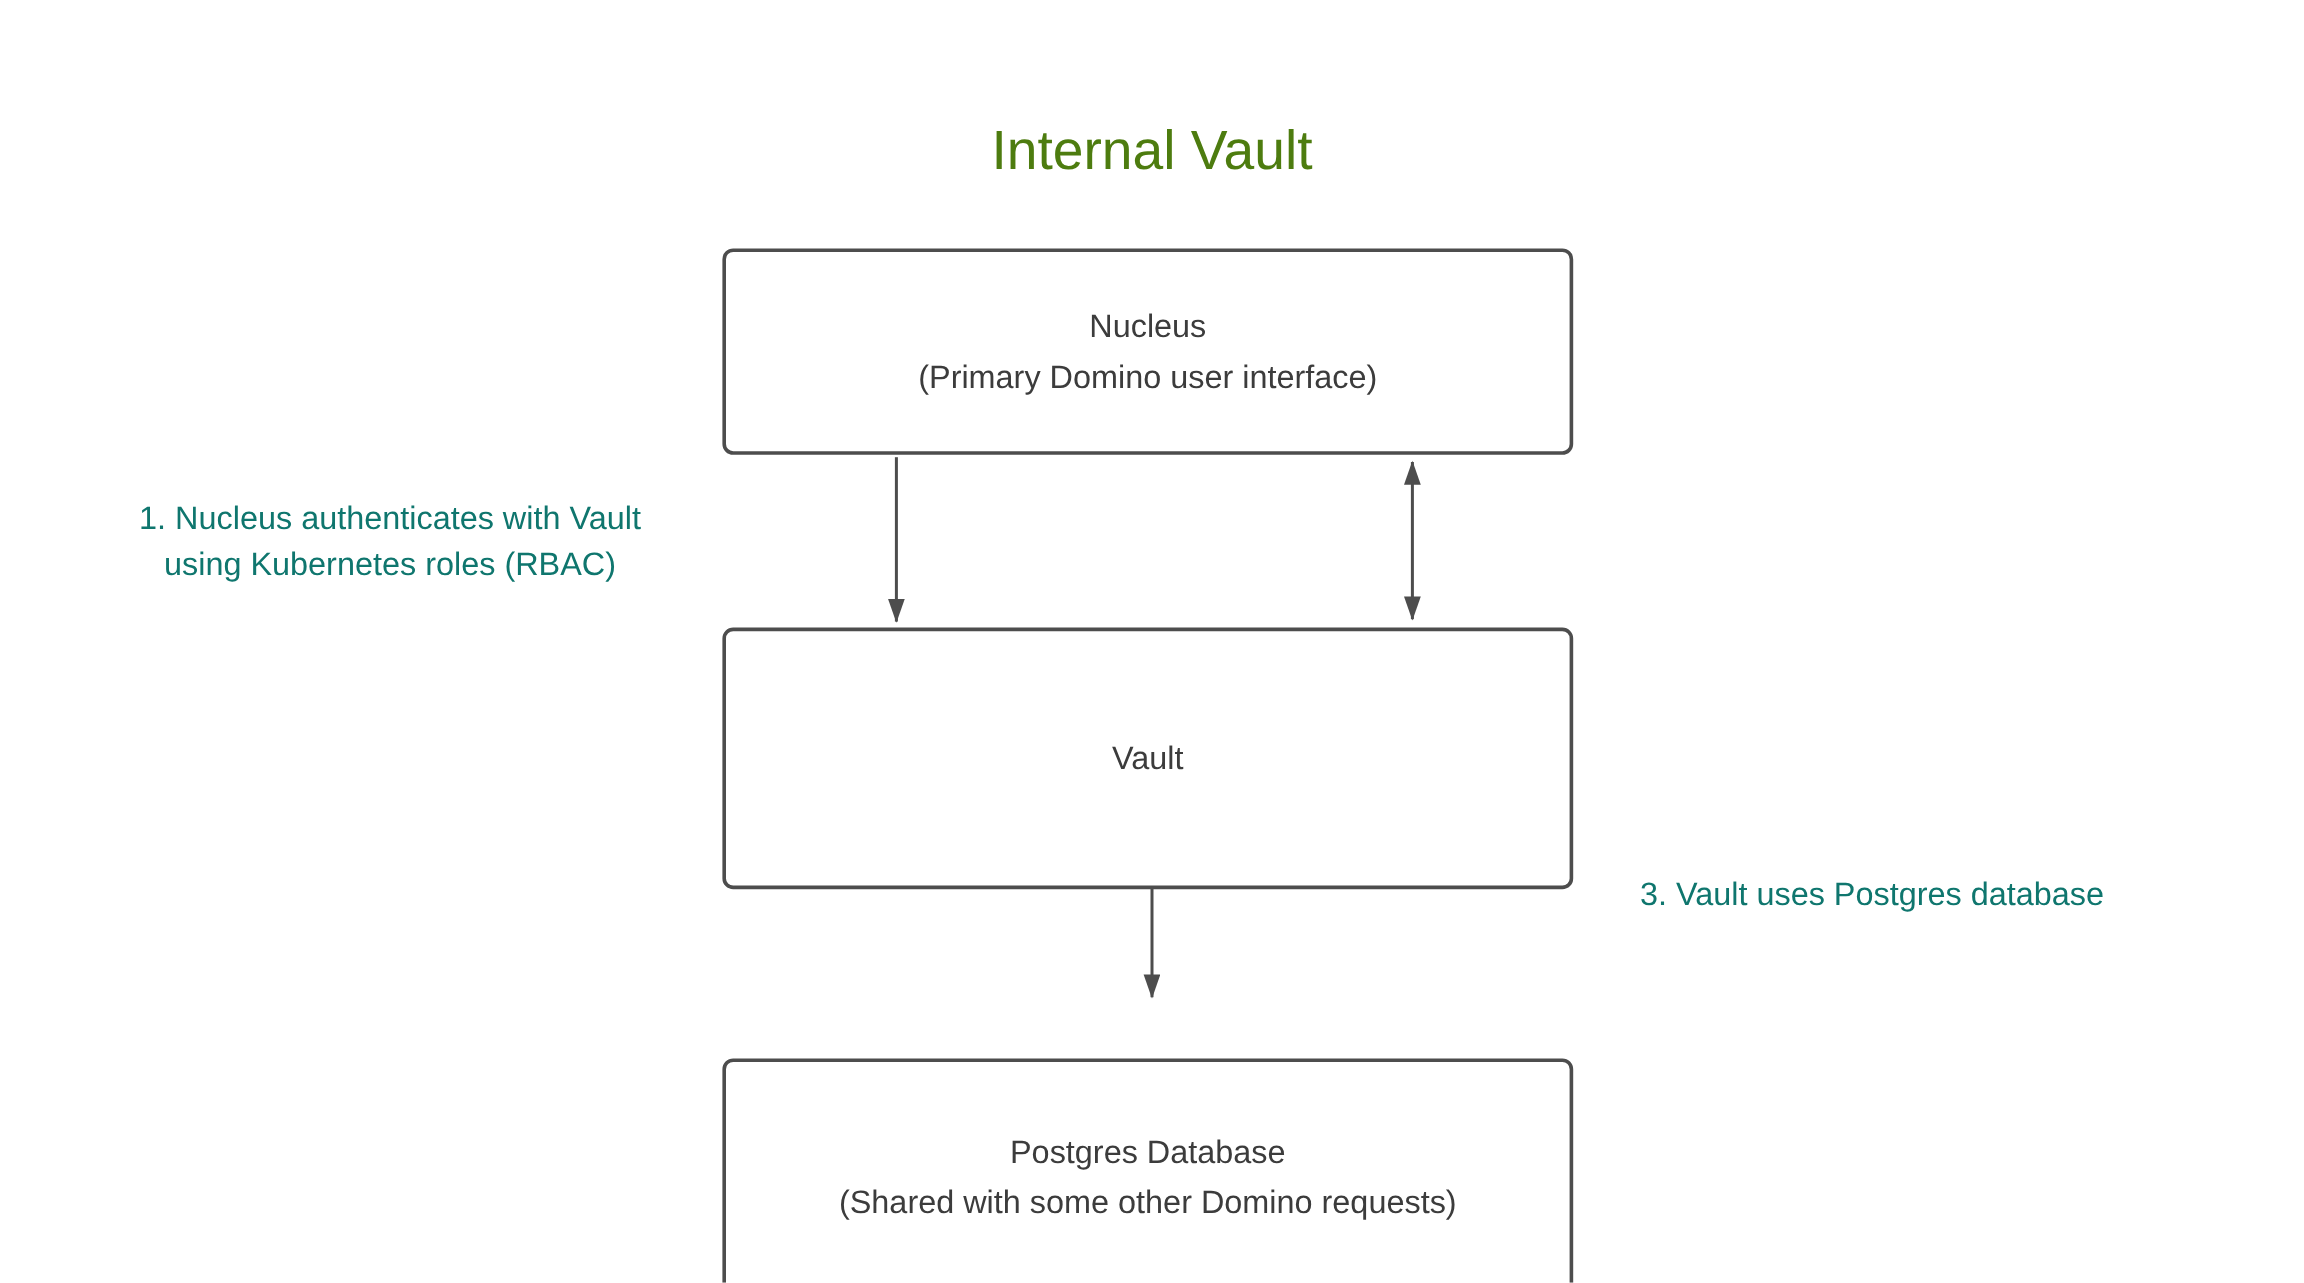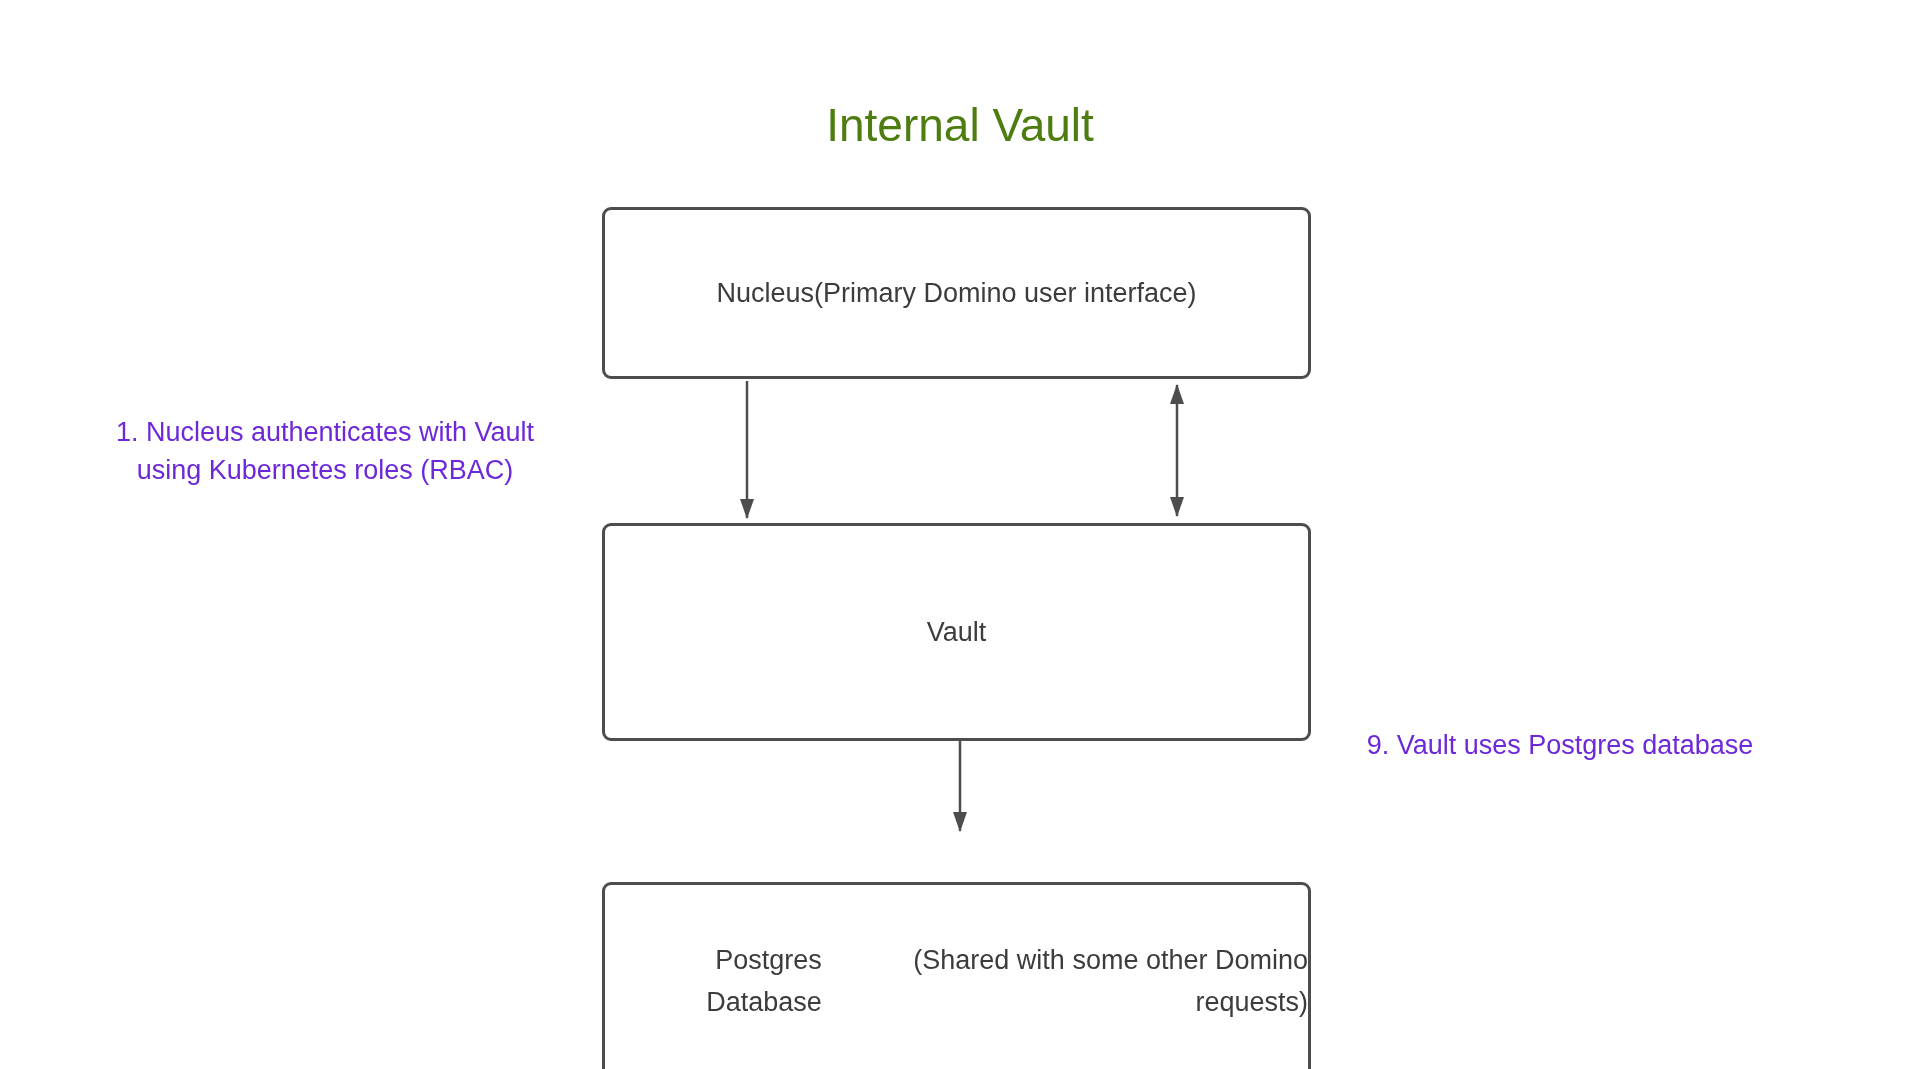--- a/index.html
+++ b/index.html
@@ -27,39 +27,39 @@
     color: #4d7c0f;
   }
   .node {
     position: absolute;
     left: 602px;
     width: 709px;            
     border: 3px solid #4d4d4d;
     border-radius: 9px;
     background: #ffffff;
     display: flex;
-    flex-direction: row;
+    flex-direction: column;
     justify-content: center;
     align-items: center;
     text-align: center;
     font-size: 27px;
     line-height: 42px;
     color: #3c3c3c;
     box-sizing: border-box;
   }
   .node.nucleus  { top: 207px; height: 172px; }
   .node.vault    { top: 523px; height: 218px; }
   .node.postgres { top: 882px; height: 198px; text-align: right; }
   .note {
     position: absolute;
     width: 520px;
     text-align: center;
     font-size: 27px;
     line-height: 38px;
-    color: #6d28d9;
+    color: #0f766e;
   }
   .note.n1 { left: 65px;   top: 413px; }
   .note.n2 { left: 1278px; top: 411px; }
   .note.n3 { left: 1300px; top: 726px; }
   svg.edges {
     position: absolute;
     left: 0;
     top: 0;
     width: 1920px;
     height: 1069px;
@@ -113,16 +113,16 @@
     <div>(Shared with some other Domino requests)</div>
   </div>
 
   <div class="note n1">
     <div>1. Nucleus authenticates with Vault</div>
     <div>using Kubernetes roles (RBAC)</div>
   </div>
 
 
   <div class="note n3">
-    <div>9. Vault uses Postgres database</div>
+    <div>3. Vault uses Postgres database</div>
   </div>
 
 </div>
 
 </body></html>

